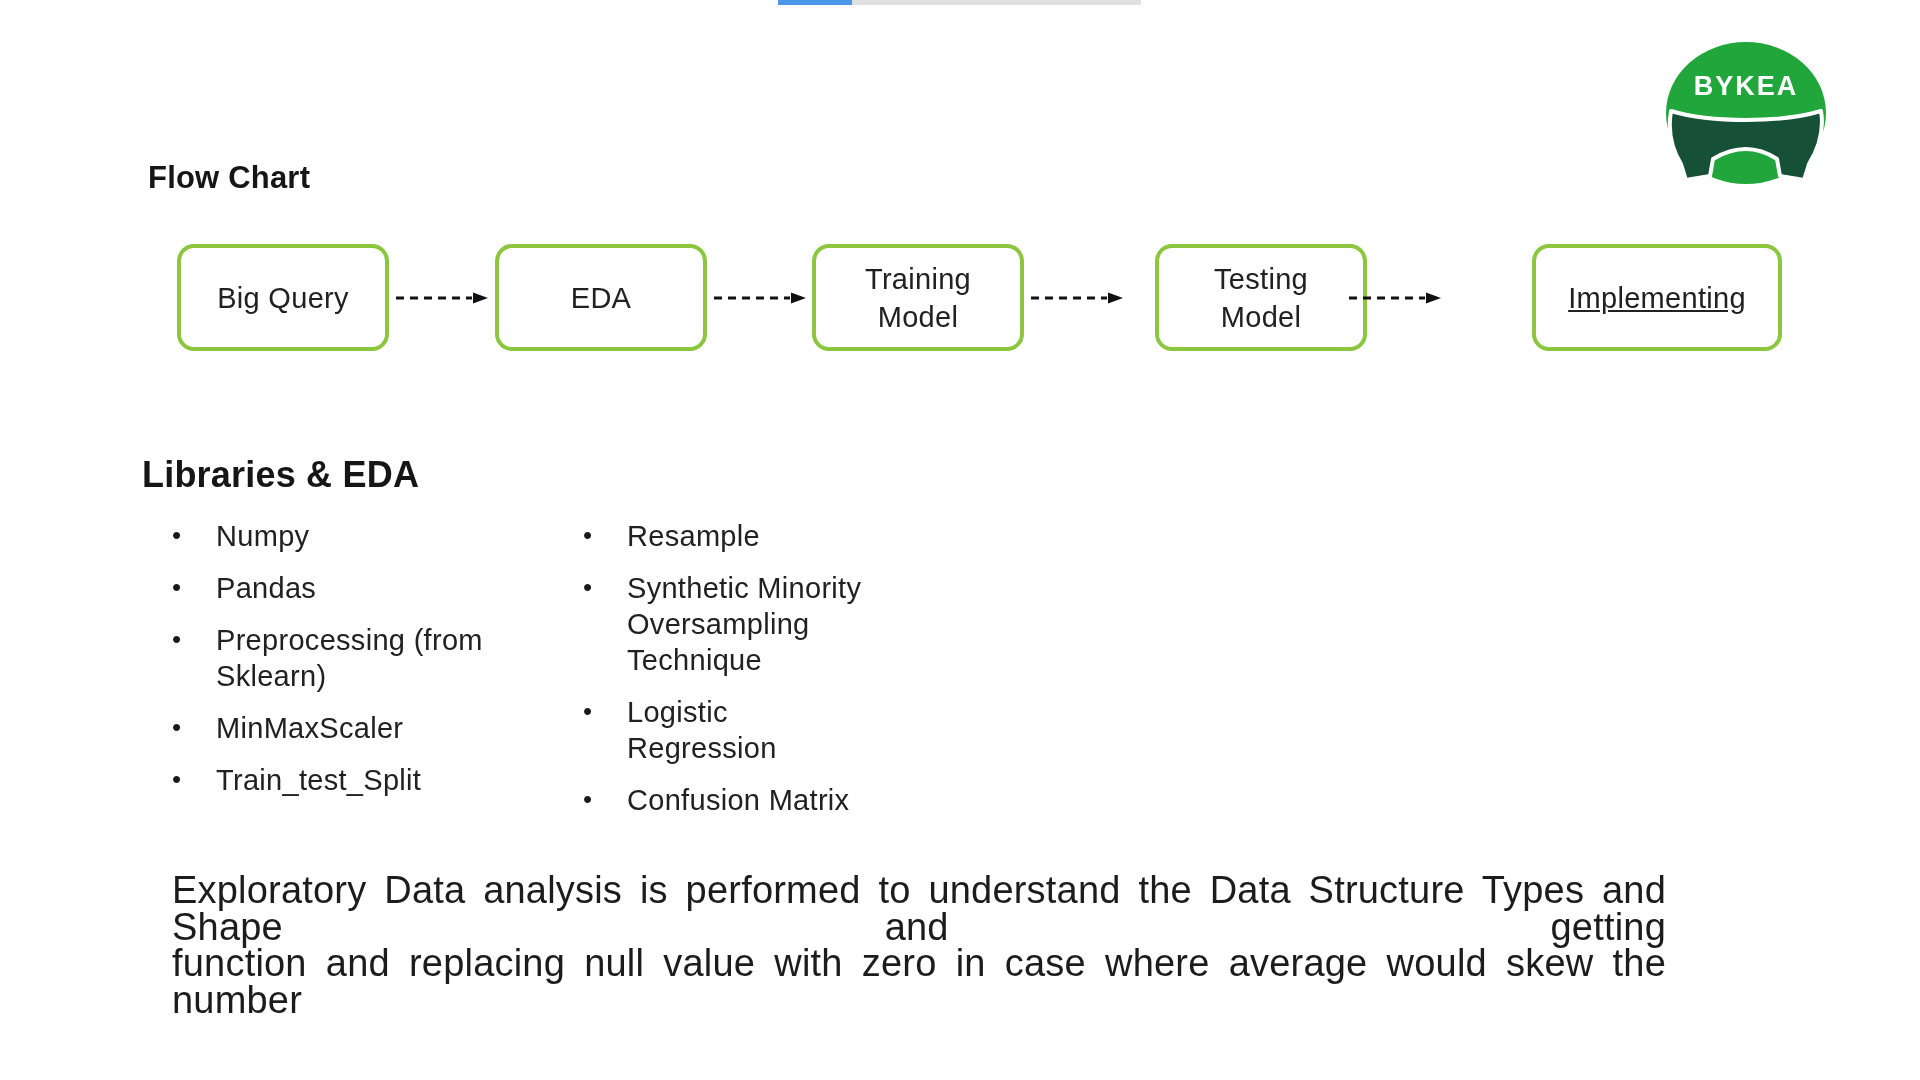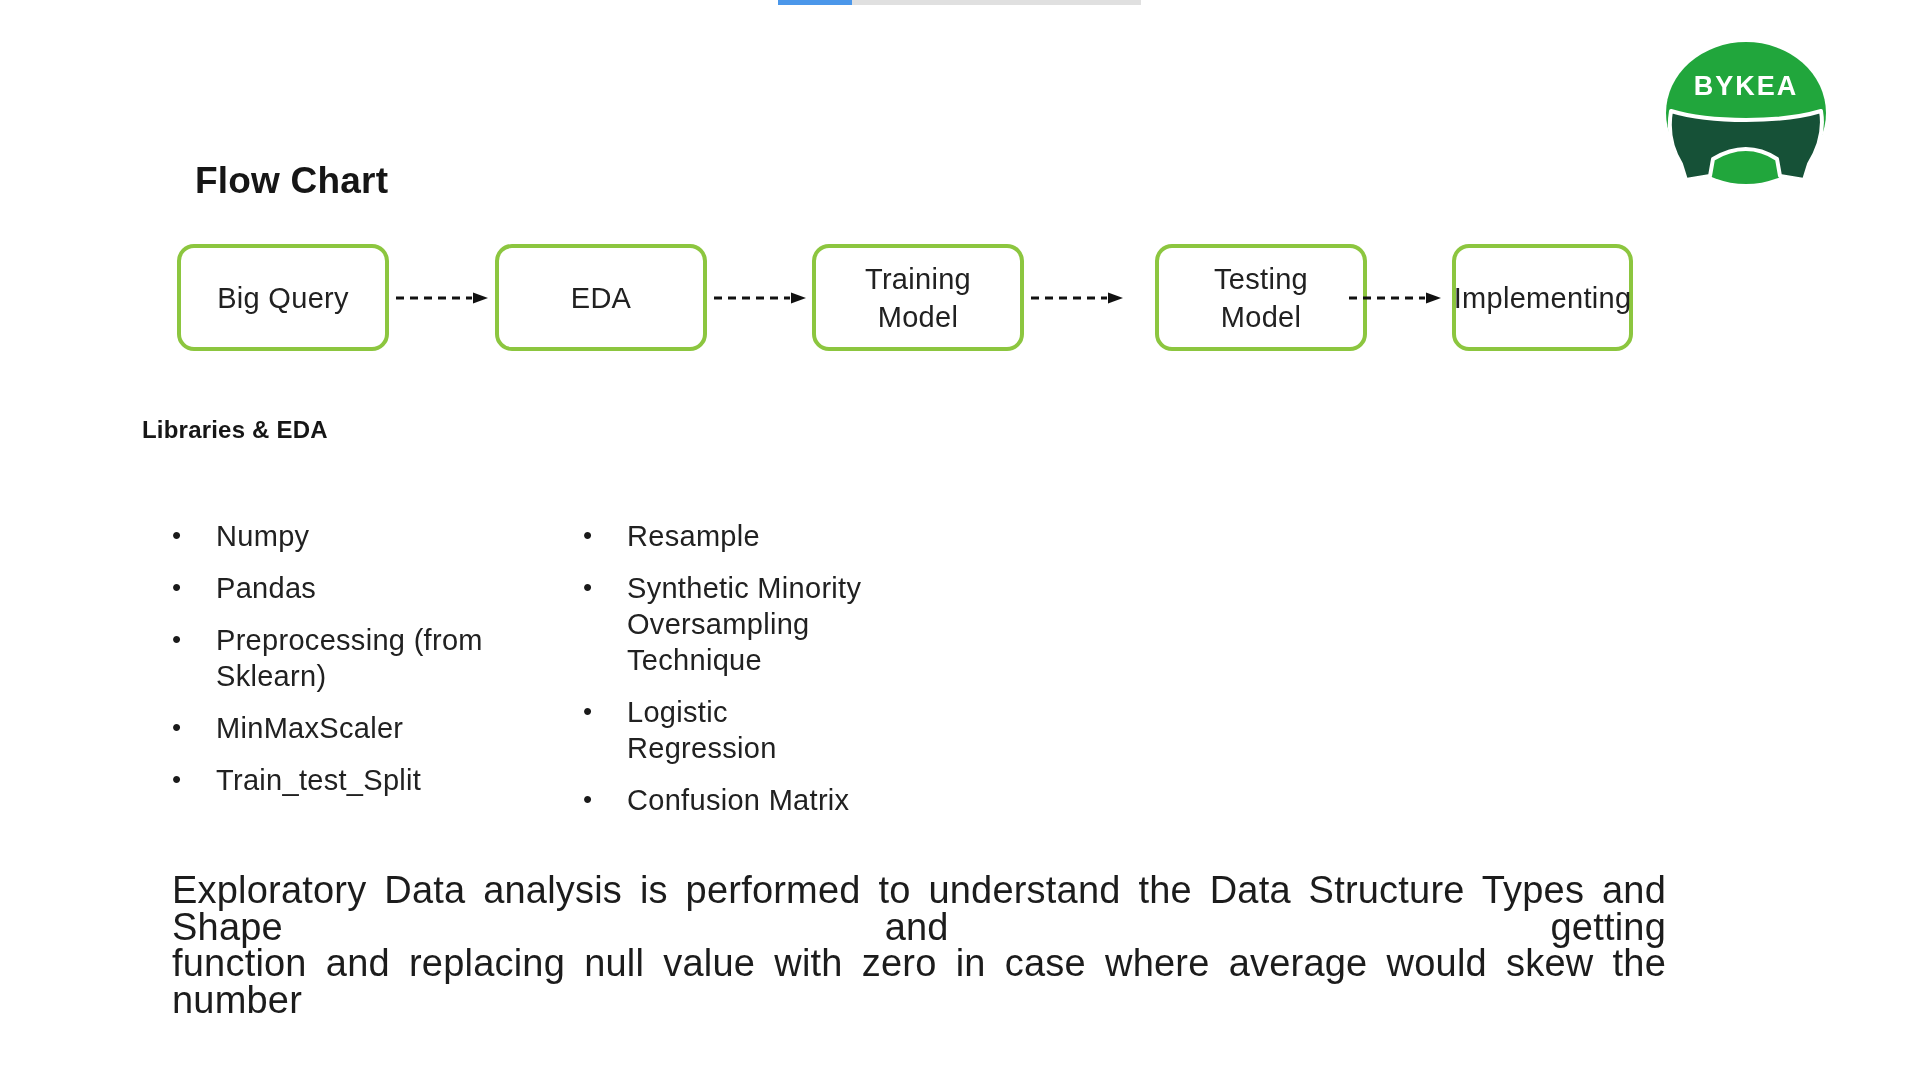--- a/index.html
+++ b/index.html
@@ -9,30 +9,30 @@
   .pre { white-space: pre-line; }
 
   
   .scroll-track { position: absolute; left: 778px; top: 0; width: 363px; height: 5px; background: #e0e0e0; }
   .scroll-thumb { position: absolute; left: 0; top: 0; width: 74px; height: 5px; background: #4b97ea; }
 
   
   .logo { position: absolute; left: 1663px; top: 40px; width: 166px; height: 146px; }
 
   
-  .flow-title { position: absolute; left: 148px; top: 160px; font-size: 37px; font-weight: 700; color: #161616; letter-spacing: 0.2px; margin-left: 47px; }
-  .lib-title  { position: absolute; left: 142px; top: 416px; font-size: 24px; font-weight: 700; color: #161616; letter-spacing: 0.2px; }
+  .flow-title { position: absolute; left: 148px; top: 160px; font-size: 31px; font-weight: 700; color: #161616; letter-spacing: 0.2px; }
+  .lib-title  { position: absolute; left: 142px; top: 454px; font-size: 36px; font-weight: 700; color: #161616; letter-spacing: 0.2px; }
 
   
   .flow-box { position: absolute; top: 244px; height: 107px; width: 212px;
               border: 4px solid #8cc63f; border-radius: 17px; background: #ffffff;
               display: flex; align-items: center; justify-content: center;
               font-size: 29px; font-weight: 300; color: #212121; text-align: center;
               line-height: 38px; letter-spacing: 0.3px; }
-  .b1 { left: 177px; } .b2 { left: 495px; } .b3 { left: 812px; } .b4 { left: 1155px; text-align: center; } .b5 { left: 1452px; width: 181px; }
+  .b1 { left: 177px; } .b2 { left: 495px; } .b3 { left: 812px; } .b4 { left: 1155px; text-align: center; } .b5 { left: 1532px; width: 250px; text-decoration: underline; }
 
   .flow-arrow { position: absolute; top: 289px; width: 96px; height: 18px; }
   .a1 { left: 394px; } .a2 { left: 712px; } .a3 { left: 1029px; } .a4 { left: 1347px; }
 
   
   .bullet-col { position: absolute; top: 518px; list-style: none; }
   .col1 { left: 172px; width: 360px; }
   .col2 { left: 583px; width: 320px; }
   .bullet-item { position: relative; padding-left: 44px; margin-bottom: 16px;
                  font-size: 29px; font-weight: 300; line-height: 36px; color: #212121; letter-spacing: 0.3px; }

